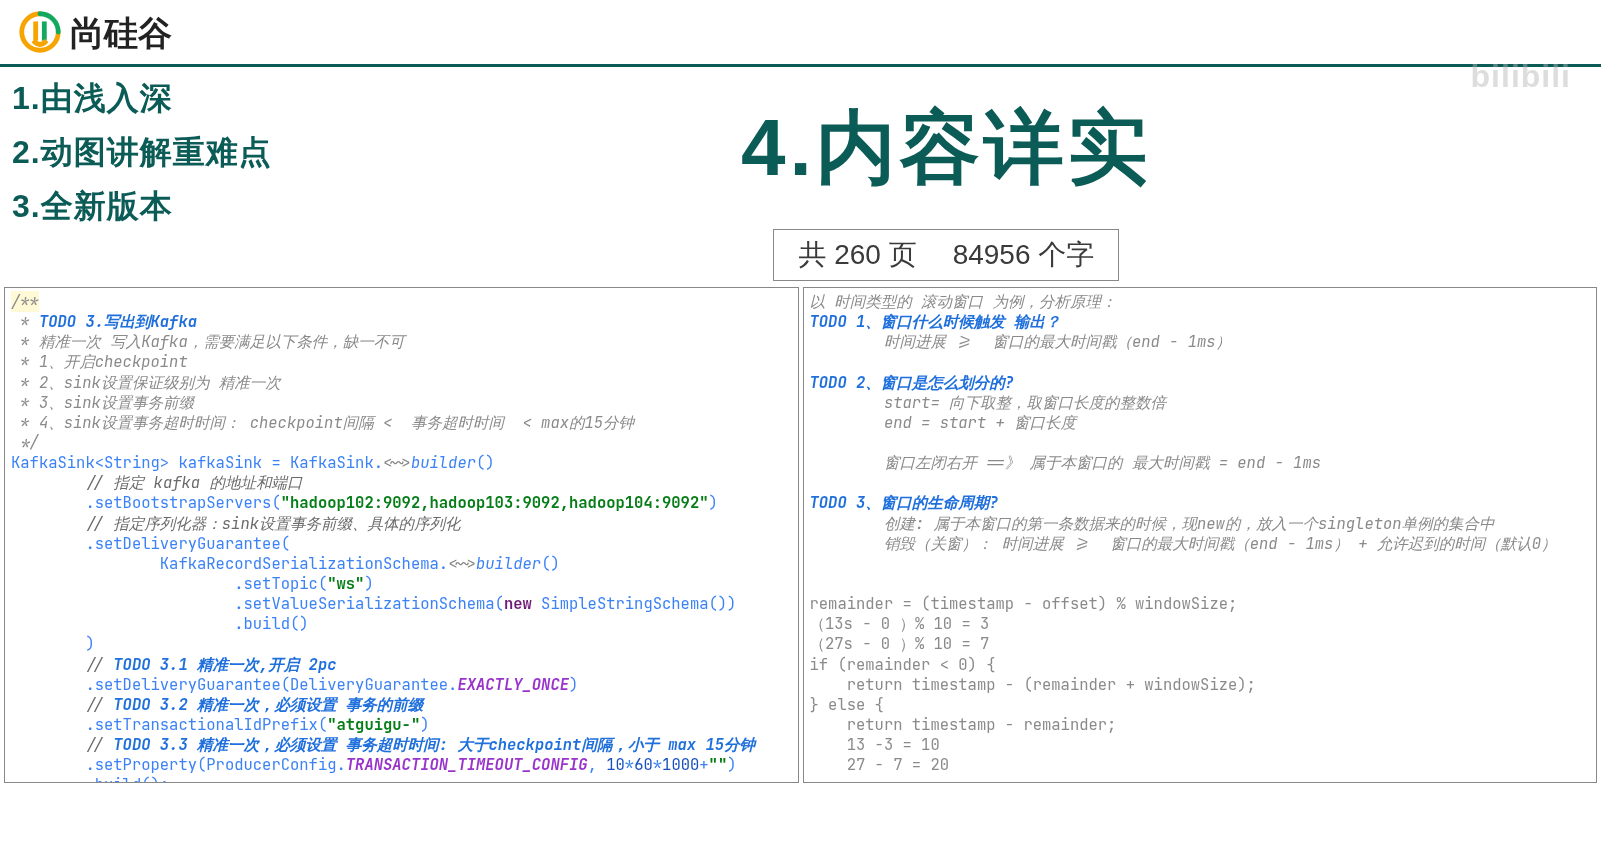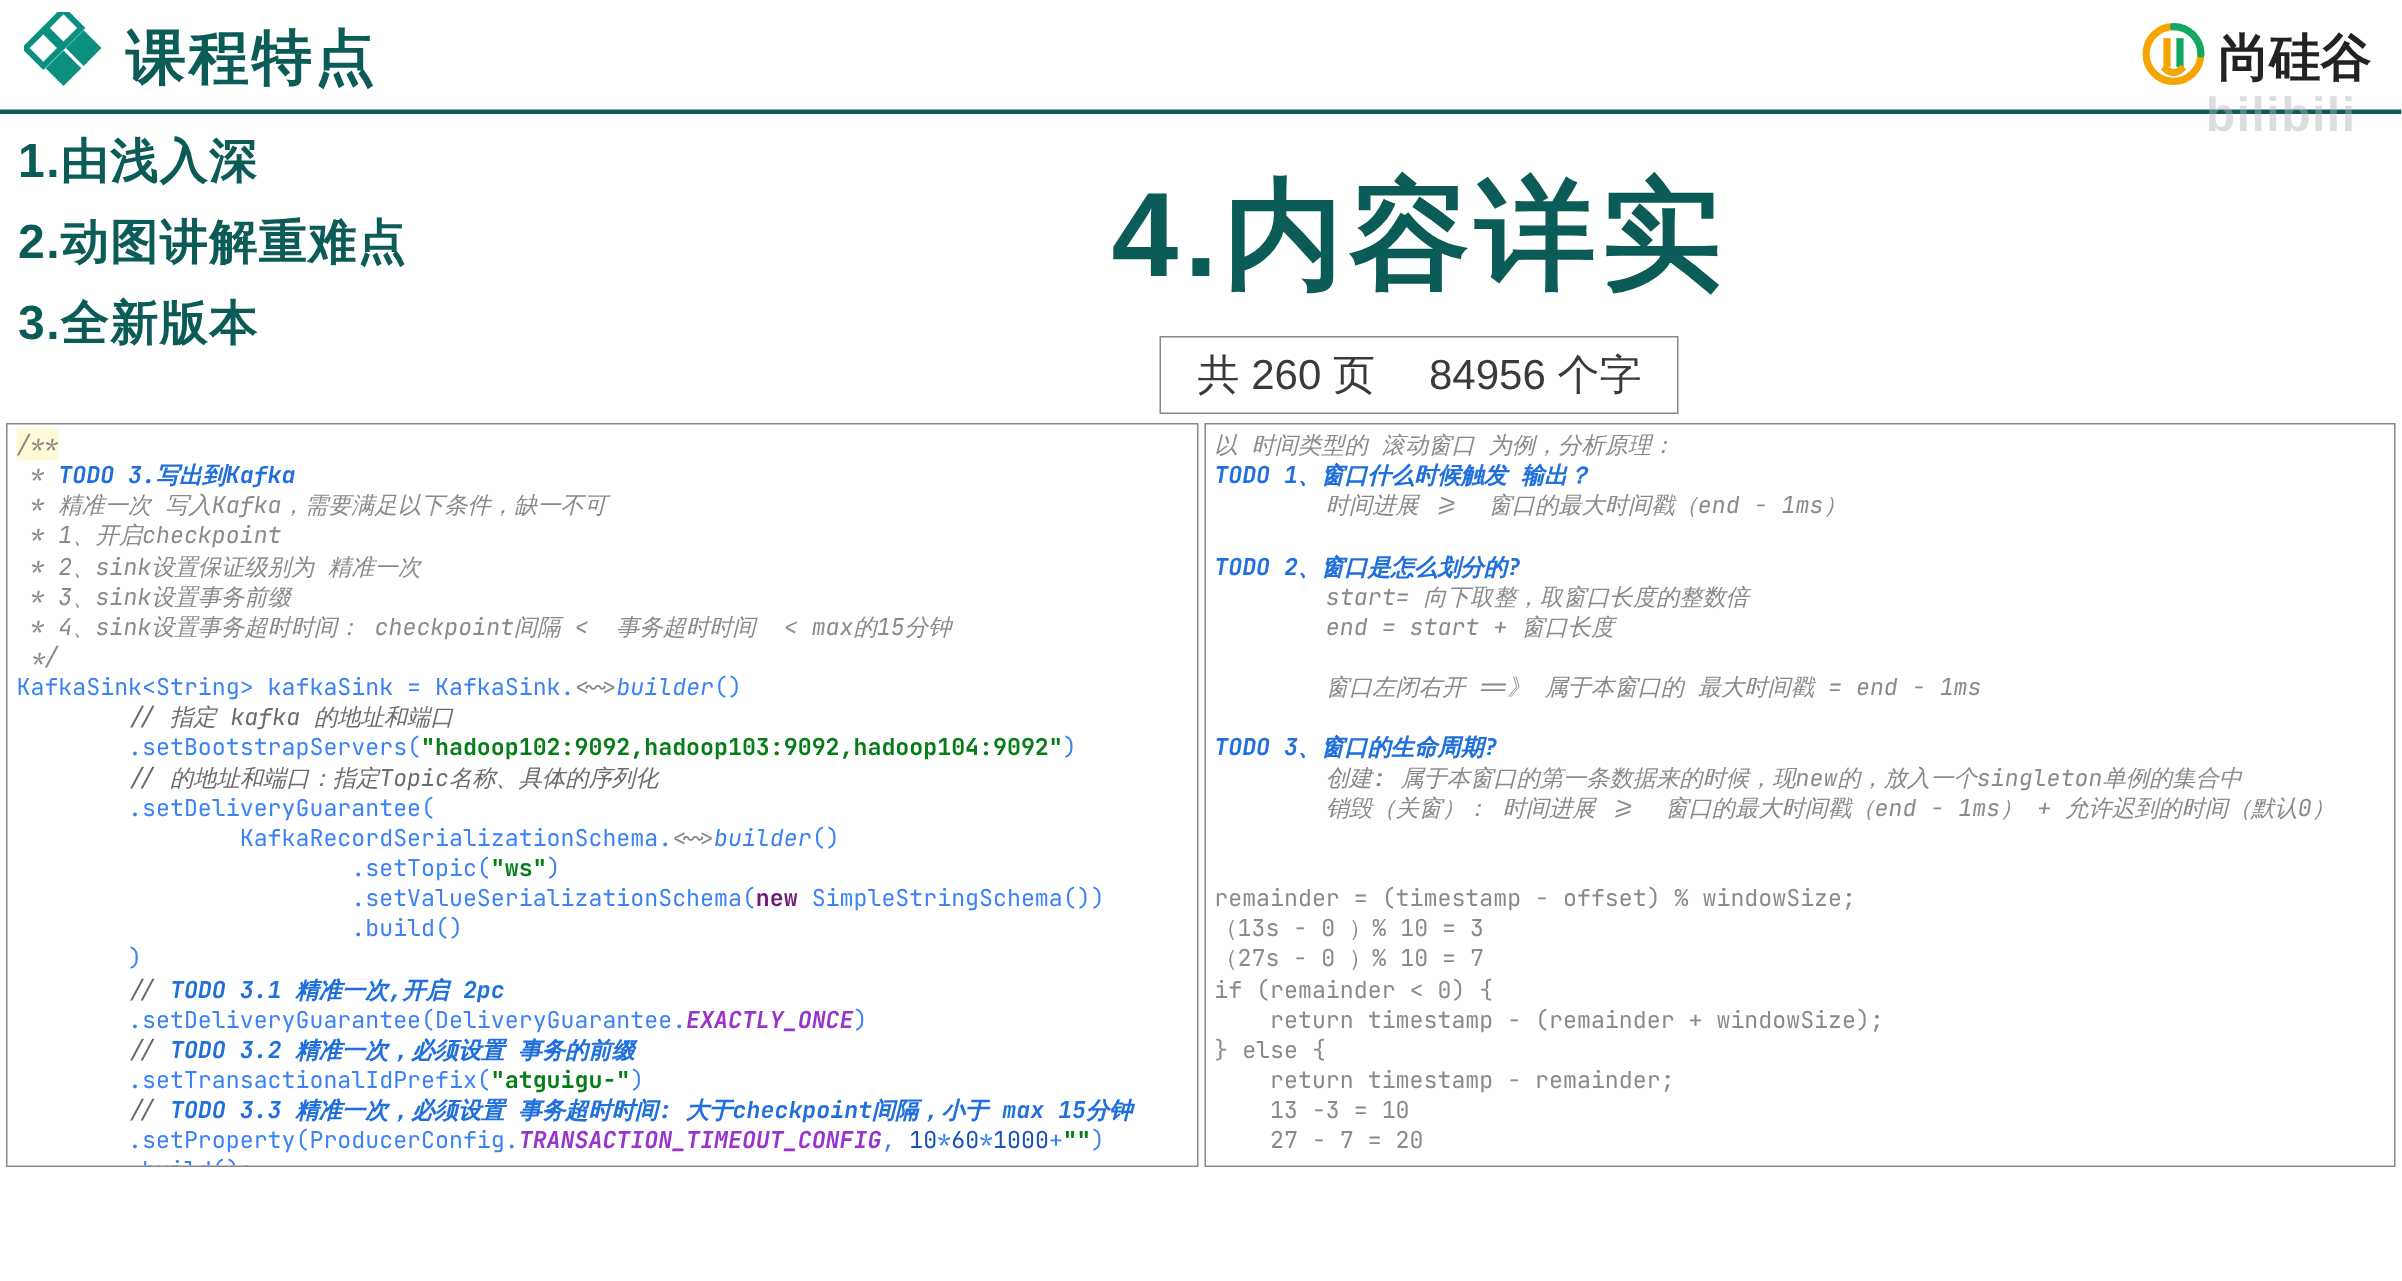--- a/index.html
+++ b/index.html
@@ -72,21 +72,21 @@
     justify-content: flex-end;
     padding-top: 22px;
   }
   .big-title {
     font-size: 80px;
     font-weight: 900;
     color: #0b5b56;
     letter-spacing: 4px;
   }
   .stats-box {
-    margin-top: 12px;
+    margin-top: 26px;
     border: 1.5px solid #888;
     padding: 6px 24px;
     font-size: 28px;
     color: #3a3a3a;
     display: flex;
     gap: 36px;
     font-weight: 400;
   }
 
   .lower {
@@ -116,33 +116,20 @@
   .c-num   { color:#1750c0; }
   .c-plain { color:#3b82f6; }
   .c-imeth { font-style: italic; color:#3b82f6; }
   .c-op    { color:#888; }
   .c-hlbg  { background:#fff9d6; }
 </style>
 </head>
 <body>
 
 <div class="header">
-  <div class="header-left">
-    <span class="diamond-icon">
-      <svg viewBox="0 0 100 100">
-        <g fill="none" stroke="#0b8f7f" stroke-width="7">
-          <rect x="32" y="4" width="30" height="30" transform="rotate(45 47 19)"></rect>
-          <rect x="8" y="28" width="30" height="30" transform="rotate(45 23 43)"></rect>
-        </g>
-        <rect x="56" y="28" width="30" height="30" transform="rotate(45 71 43)" fill="#0b8f7f"></rect>
-        <rect x="32" y="52" width="30" height="30" transform="rotate(45 47 67)" fill="#0b8f7f"></rect>
-      </svg>
-    </span>
-    <div class="header-title">课程特点</div>
-  </div>
   <div class="logo">
     <span class="logo-icon">
       <svg viewBox="0 0 100 100">
         <path d="M50 12 A38 38 0 1 0 88 50" fill="none" stroke="#f6a400" stroke-width="10" stroke-linecap="round"></path>
         <path d="M50 12 A38 38 0 0 1 88 50" fill="none" stroke="#13a85f" stroke-width="10" stroke-linecap="round"></path>
         <rect x="36" y="28" width="10" height="40" fill="#f6a400"></rect>
         <rect x="54" y="28" width="10" height="40" fill="#13a85f"></rect>
         <path d="M36 68 Q50 84 64 68" fill="none" stroke="#f6a400" stroke-width="10"></path>
       </svg>
     </span>
@@ -173,21 +160,21 @@
 <span class="c-doc"> * </span><span class="c-todo">TODO 3.写出到Kafka</span>
 <span class="c-doc"> * 精准一次 写入Kafka，需要满足以下条件，缺一不可</span>
 <span class="c-doc"> * 1、开启checkpoint</span>
 <span class="c-doc"> * 2、sink设置保证级别为 精准一次</span>
 <span class="c-doc"> * 3、sink设置事务前缀</span>
 <span class="c-doc"> * 4、sink设置事务超时时间： checkpoint间隔 &lt;  事务超时时间  &lt; max的15分钟</span>
 <span class="c-doc"> */</span>
 <span class="c-plain">KafkaSink&lt;String&gt; kafkaSink = KafkaSink.</span><span class="c-op">&lt;~&gt;</span><span class="c-imeth">builder</span><span class="c-plain">()</span>
 <span class="c-ital">        // 指定 kafka 的地址和端口</span>
 <span class="c-plain">        .setBootstrapServers(</span><span class="c-str">"hadoop102:9092,hadoop103:9092,hadoop104:9092"</span><span class="c-plain">)</span>
-<span class="c-ital">        // 的地址和端口：指定Topic名称、具体的序列化</span>
+<span class="c-ital">        // 指定序列化器：sink设置事务前缀、具体的序列化</span>
 <span class="c-plain">        .setDeliveryGuarantee(</span>
 <span class="c-plain">                KafkaRecordSerializationSchema.</span><span class="c-op">&lt;~&gt;</span><span class="c-imeth">builder</span><span class="c-plain">()</span>
 <span class="c-plain">                        .setTopic(</span><span class="c-str">"ws"</span><span class="c-plain">)</span>
 <span class="c-plain">                        .setValueSerializationSchema(</span><span class="c-key">new</span><span class="c-plain"> SimpleStringSchema())</span>
 <span class="c-plain">                        .build()</span>
 <span class="c-plain">        )</span>
 <span class="c-ital">        // </span><span class="c-todo">TODO 3.1 精准一次,开启 2pc</span>
 <span class="c-plain">        .setDeliveryGuarantee(DeliveryGuarantee.</span><span class="c-pur">EXACTLY_ONCE</span><span class="c-plain">)</span>
 <span class="c-ital">        // </span><span class="c-todo">TODO 3.2 精准一次，必须设置 事务的前缀</span>
 <span class="c-plain">        .setTransactionalIdPrefix(</span><span class="c-str">"atguigu-"</span><span class="c-plain">)</span>

